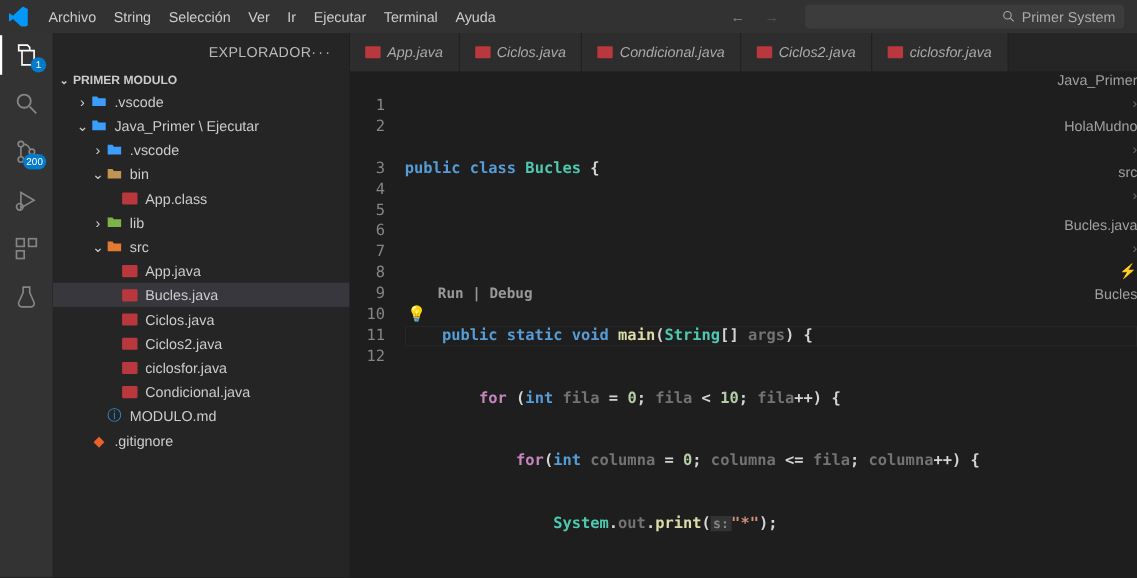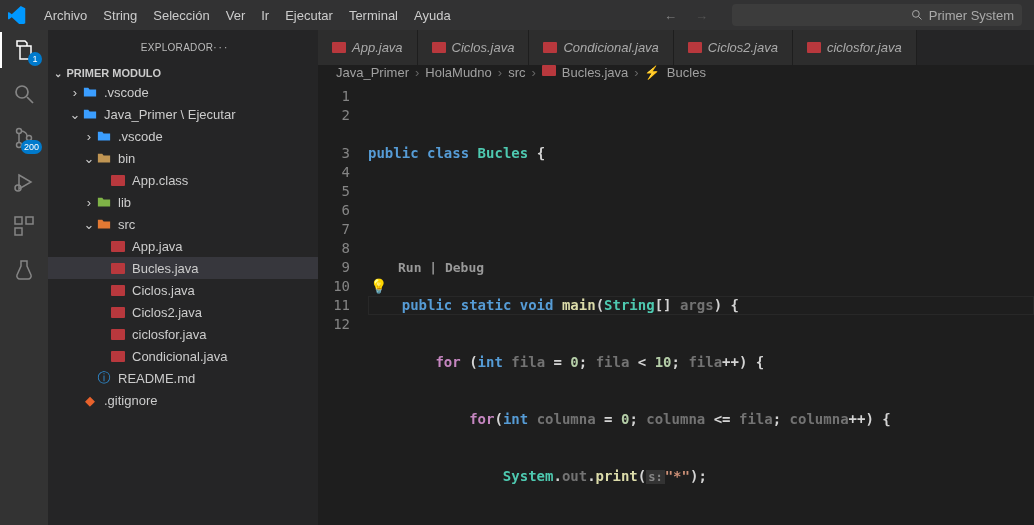--- a/index.html
+++ b/index.html
@@ -11,35 +11,35 @@
   .nav-arrows { display:flex; gap:18px; margin-right:20px; color:#888; }
   .search-box { background:#3c3c3c; border-radius:4px; height:22px; width:290px; display:flex; align-items:center; padding:0 8px; color:#aaa; margin-right:4px; justify-content: flex-end; }
   .search-box svg { margin-right:6px; }
   .main { flex:1; display:flex; overflow:hidden; }
   .activitybar { width:48px; background:#333333; display:flex; flex-direction:column; align-items:center; padding-top:8px; gap:20px; }
   .act-icon { width:24px; height:24px; color:#858585; cursor:pointer; position:relative; }
   .act-icon.active { color:#fff; }
   .act-icon.active::before { content:''; position:absolute; left:-12px; top:-6px; width:2px; height:36px; background:#fff; }
   .badge { position:absolute; bottom:-4px; right:-6px; background:#007acc; color:#fff; border-radius:8px; font-size:9px; min-width:14px; height:14px; display:flex; align-items:center; justify-content:center; padding:0 3px; }
   .sidebar { width:270px; background:#252526; display:flex; flex-direction:column; overflow:hidden; }
-  .sb-header { height:35px; display:flex; align-items:center; justify-content:center; padding:0 16px 0 20px; font-size:10px; color:#bbbbbb; letter-spacing:0.3px; }
+  .sb-header { height:35px; display:flex; align-items:center; justify-content:flex-end; padding:0 16px 0 20px; font-size:13px; color:#bbbbbb; letter-spacing:0.3px; }
   .sb-section-h { display:flex; align-items:center; gap:4px; padding:2px 6px; font-weight:700; font-size:11px; color:#ccc; cursor:pointer; }
   .tree { padding:0 0 0 0; overflow:auto; }
   .tree-row { display:flex; align-items:center; height:22px; cursor:pointer; padding-right:8px; }
   .tree-row.selected { background:#37373d; }
   .chev { width:14px; display:flex; justify-content:center; color:#ccc; }
   .ticon { width:16px; height:16px; margin-right:6px; display:flex; align-items:center; justify-content:center; }
   .tlabel { white-space:nowrap; }
   .folder-blue{color:#3b9eff;} .folder-tan{color:#c09553;} .folder-green{color:#7fb347;} .folder-red{color:#e37933;}
   .java-i { background:#b8383d; width:14px; height:11px; border-radius:1px; position:relative; display:inline-block; }
   .editor-area { flex:1; display:flex; flex-direction:column; background:#1e1e1e; overflow:hidden; }
   .tabs { height:35px; background:#252526; display:flex; align-items:stretch; overflow:hidden; }
   .tab { display:flex; align-items:center; gap:6px; padding:0 14px; background:#2d2d2d; color:#aaa; border-right:1px solid #1e1e1e; cursor:pointer; font-size:13px; font-style:italic; }
   .tab.active { background:#1e1e1e; color:#fff; font-style:normal; }
-  .breadcrumb { height:22px; display:flex; align-items:flex-start; gap:6px; padding-left:18px; font-size:13px; color:#a0a0a0; }
+  .breadcrumb { height:22px; display:flex; align-items:flex-end; gap:6px; padding-left:18px; font-size:13px; color:#a0a0a0;flex-direction:column; }
   .breadcrumb .sep{ color:#666; }
   .codewrap { flex:1; display:flex; overflow:hidden; font-family:Consolas,monospace; font-size:14px; line-height:19px; }
   .gutter { width:50px; text-align:right; color:#858585; padding-right:18px; padding-top:0; }
   .gutter .ln { height:19px; }
   .code { flex:1; padding-top:0; white-space:pre; position:relative;font-weight:bold; }
   .cline { height:19px; }
   .guide { border-left:1px solid #404040; display:inline-block; width:1px; }
   .k1{color:#569cd6;} .k2{color:#c586c0;} .cls{color:#4ec9b0;} .fn{color:#dcdcaa;} .prm{color:#737373;} .str{color:#ce9178;} .num{color:#b5cea8;} .wht{color:#d4d4d4;} .hint{color:#858585;background:#333;font-size:12px;padding:0 2px;}
   .codelens { color:#999999; font-size:13px; padding-left:30px; height:19px; }
   .bulb { position:absolute; left:2px; top:190px; color:#ffcc00; }
@@ -223,21 +223,21 @@
           <span class="ticon">
             <span class="java-i"></span>
           </span>
           <span class="tlabel">Condicional.java</span>
         </div>
         <div class="tree-row" style="padding-left: 34px;">
           <span class="chev"></span>
           <span class="ticon">
             <span style="color:#2f8fd6">ⓘ</span>
           </span>
-          <span class="tlabel">README.md</span>
+          <span class="tlabel">MODULO.md</span>
         </div>
         <div class="tree-row" style="padding-left: 20px;">
           <span class="chev"></span>
           <span class="ticon">
             <span style="color:#e8622c">◆</span>
           </span>
           <span class="tlabel">.gitignore</span>
         </div>
       </div>
   </div>

